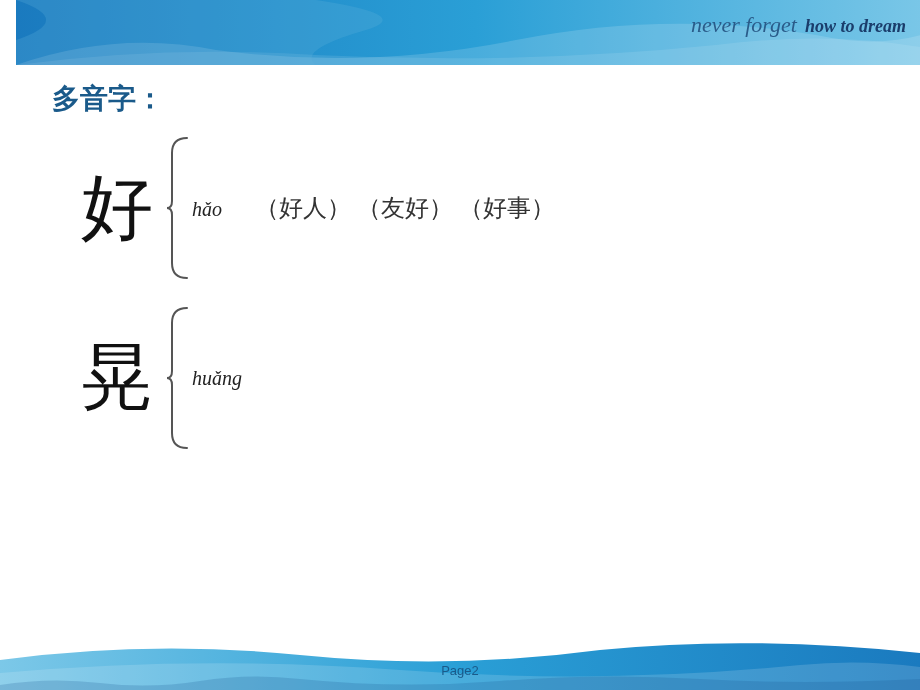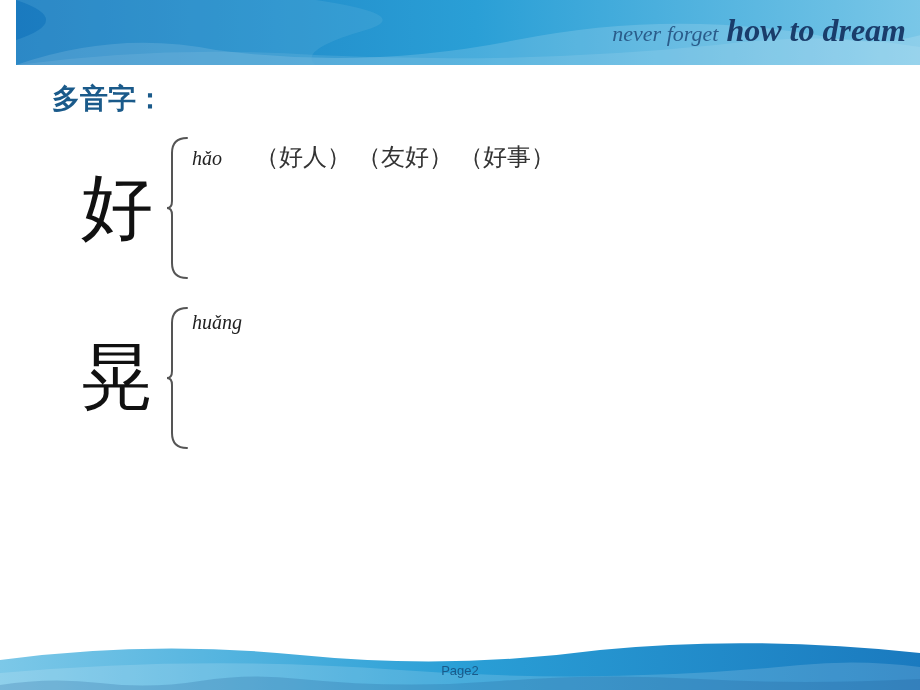--- a/index.html
+++ b/index.html
@@ -53,21 +53,21 @@
       font-family: Georgia, 'Times New Roman', serif;
       font-style: italic;
       font-size: 22px;
       color: #2a5c8a;
       font-weight: normal;
     }
 
     .tagline-dream {
       font-family: Georgia, 'Times New Roman', serif;
       font-style: italic;
-      font-size: 32px;
+      font-size: 18px;
       color: #1a3d6b;
       font-weight: bold;
     }
 
     
     .footer {
       position: absolute;
       bottom: 0;
       left: 0;
       width: 100%;
@@ -138,21 +138,21 @@
     }
 
     .brace-svg {
       height: 150px;
       width: 30px;
     }
 
     
     .entries {
       display: flex;
-      flex-direction: row;
+      flex-direction: column;
       justify-content: space-around;
       height: 150px;
       padding: 8px 0;
     }
 
     .entry {
       display: flex;
       align-items: baseline;
       gap: 8px;
       font-size: 20px;

